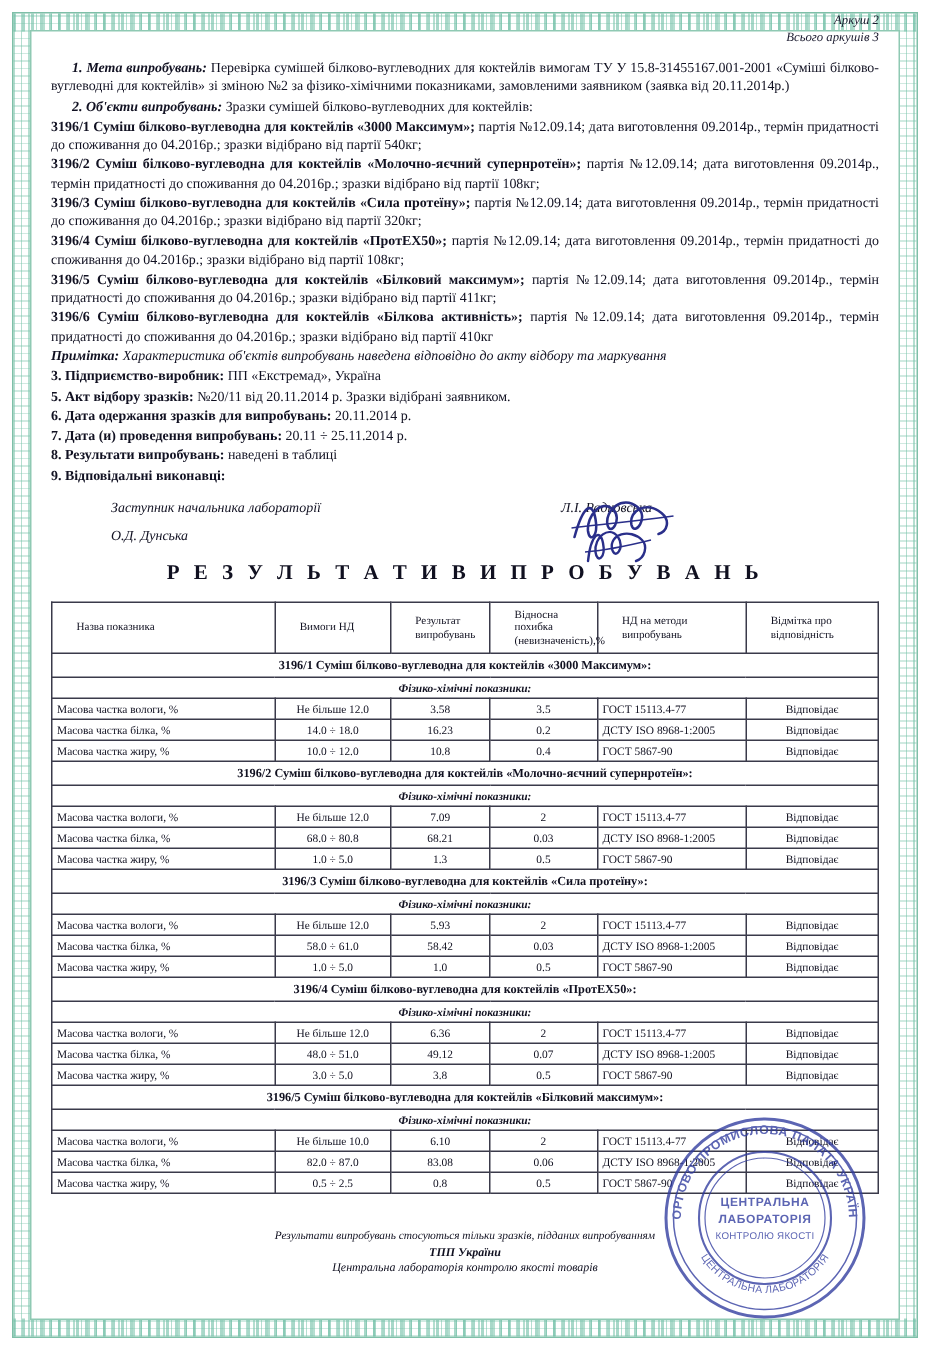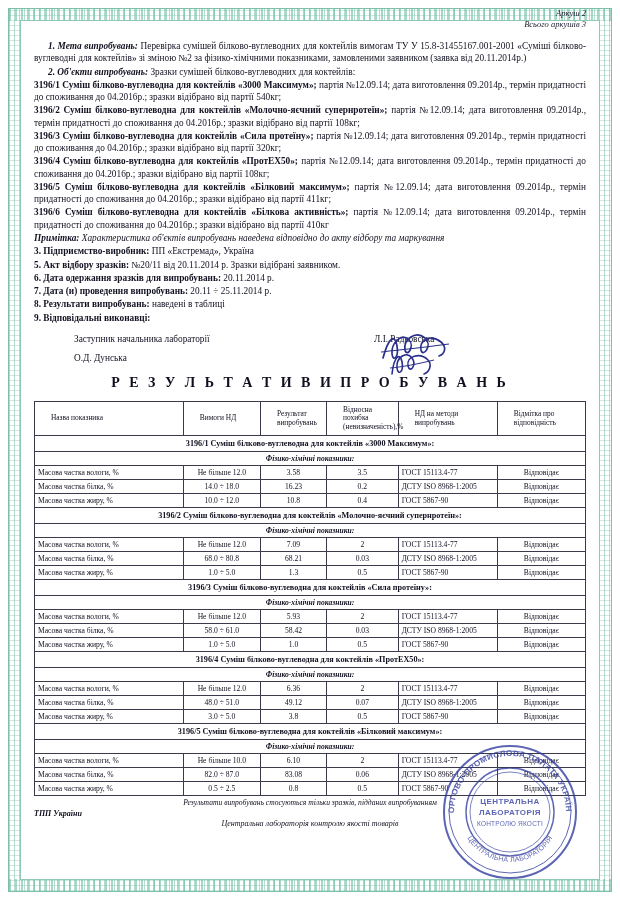--- a/index.html
+++ b/index.html
@@ -91,20 +91,21 @@
     font-weight: bold;
   }
   .indent { text-indent: 14px; }
 
   
   .sig-block {
     margin-top: 10px;
     font-size: 9.3px;
     color: #111122;
     position: relative;
+    font-style: italic;
   }
   .sig-row {
     display: flex;
     align-items: baseline;
     margin-bottom: 9px;
     padding-left: 40px;
   }
   .sig-role { width: 300px; }
   .sig-name { }
 
@@ -171,24 +172,25 @@
     font-size: 7.6px;
     padding: 2px;
   }
 
   
   .footer-note {
     text-align: center;
     font-size: 7.6px;
     font-style: italic;
     color: #101020;
-    margin-top: 2px;
+    margin-top: 23px;
     line-height: 1.3;
   }
   .footer-org {
+    text-align: center;
     font-size: 8px;
     font-style: italic;
     font-weight: bold;
     color: #101020;
     margin-top: 1px;
   }
   .footer-lab {
     text-align: center;
     font-size: 8px;
     font-style: italic;

